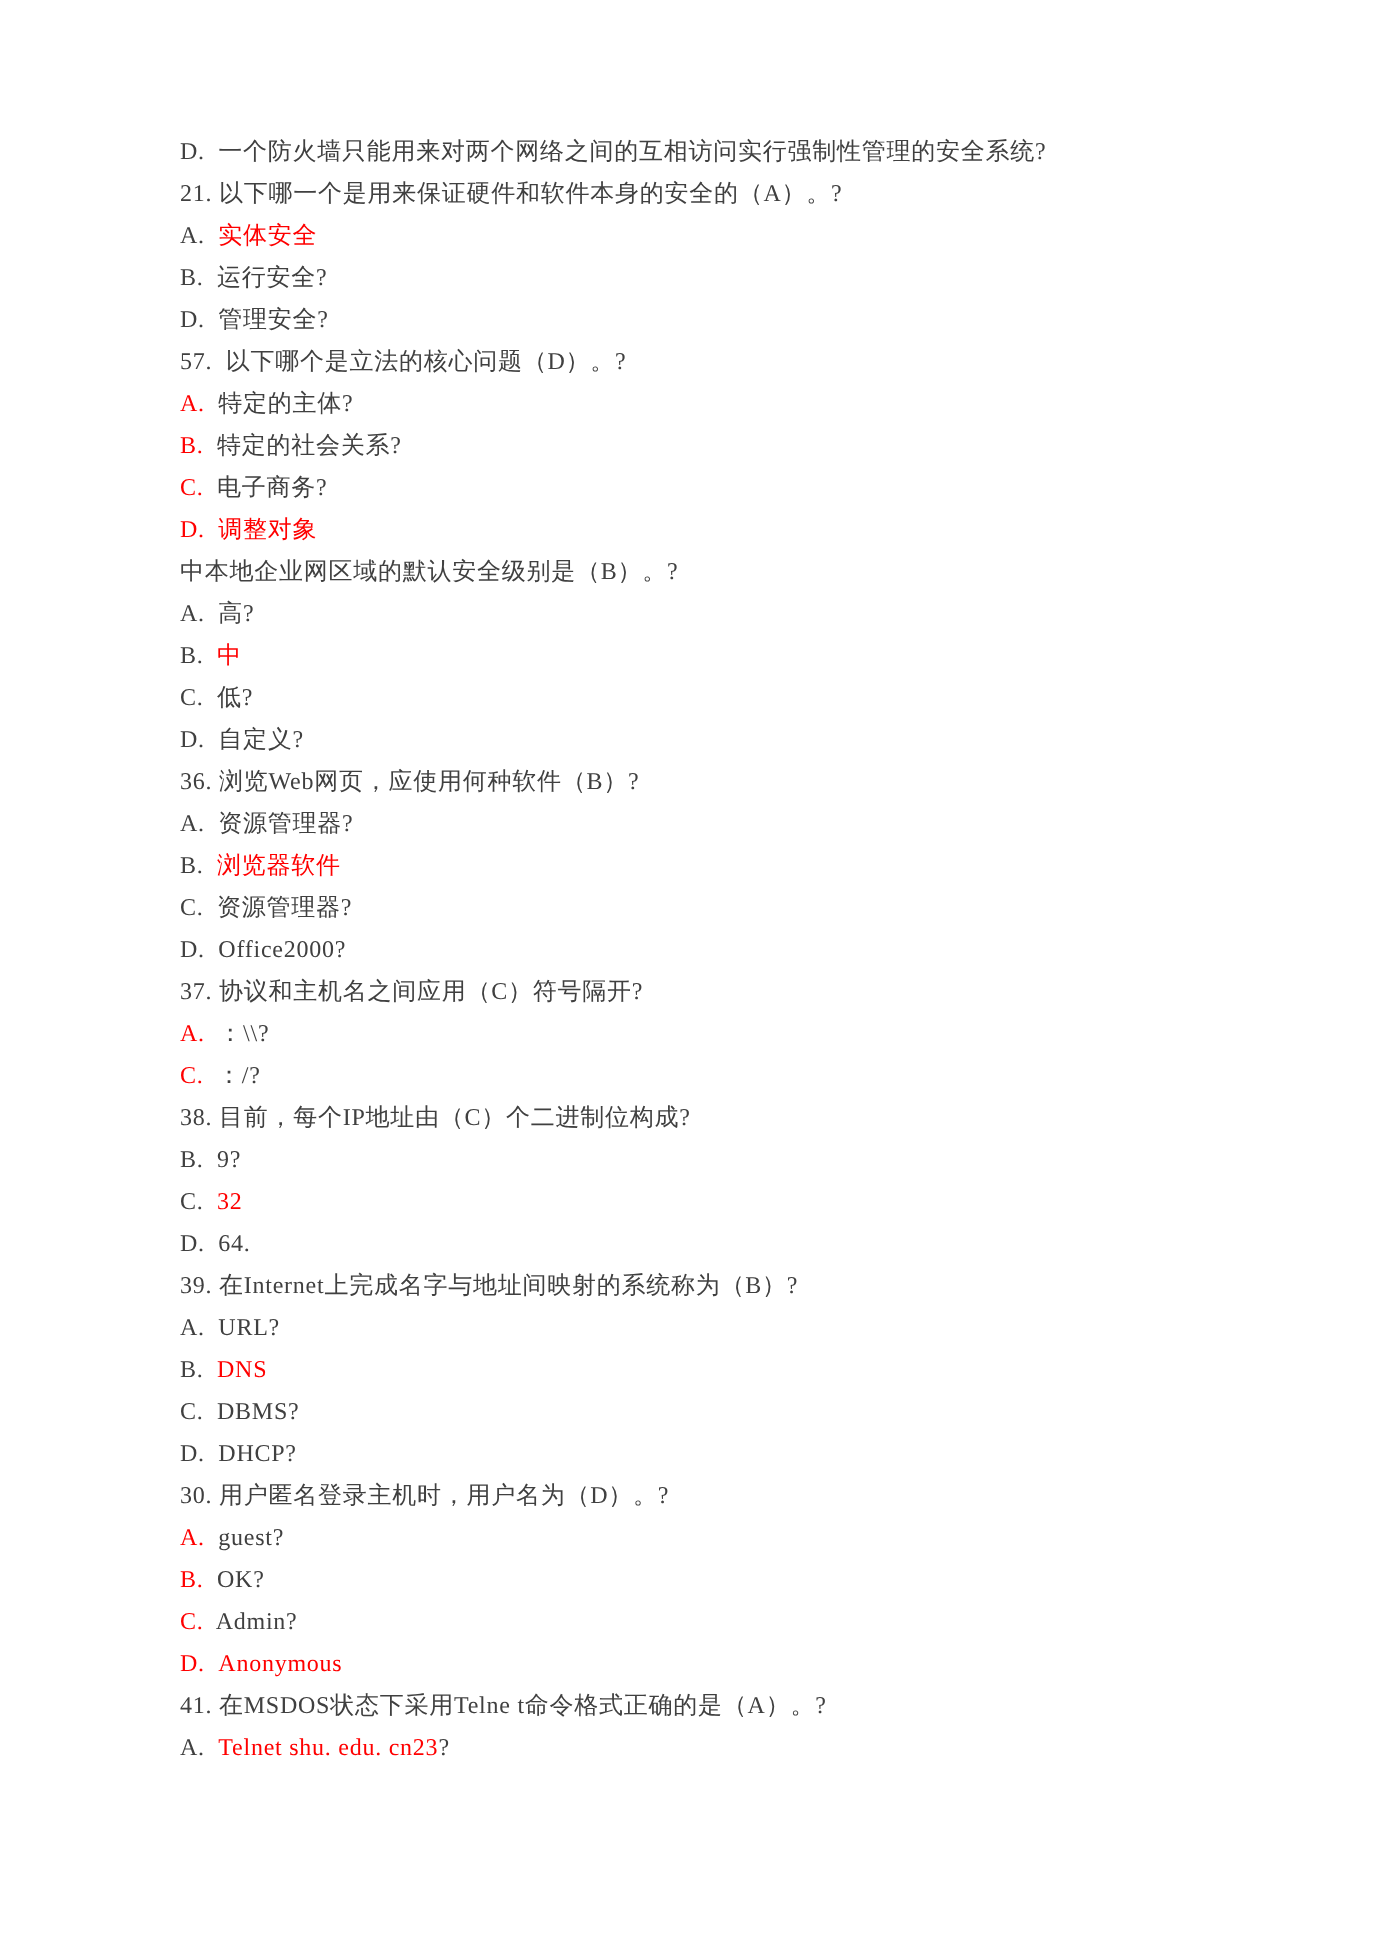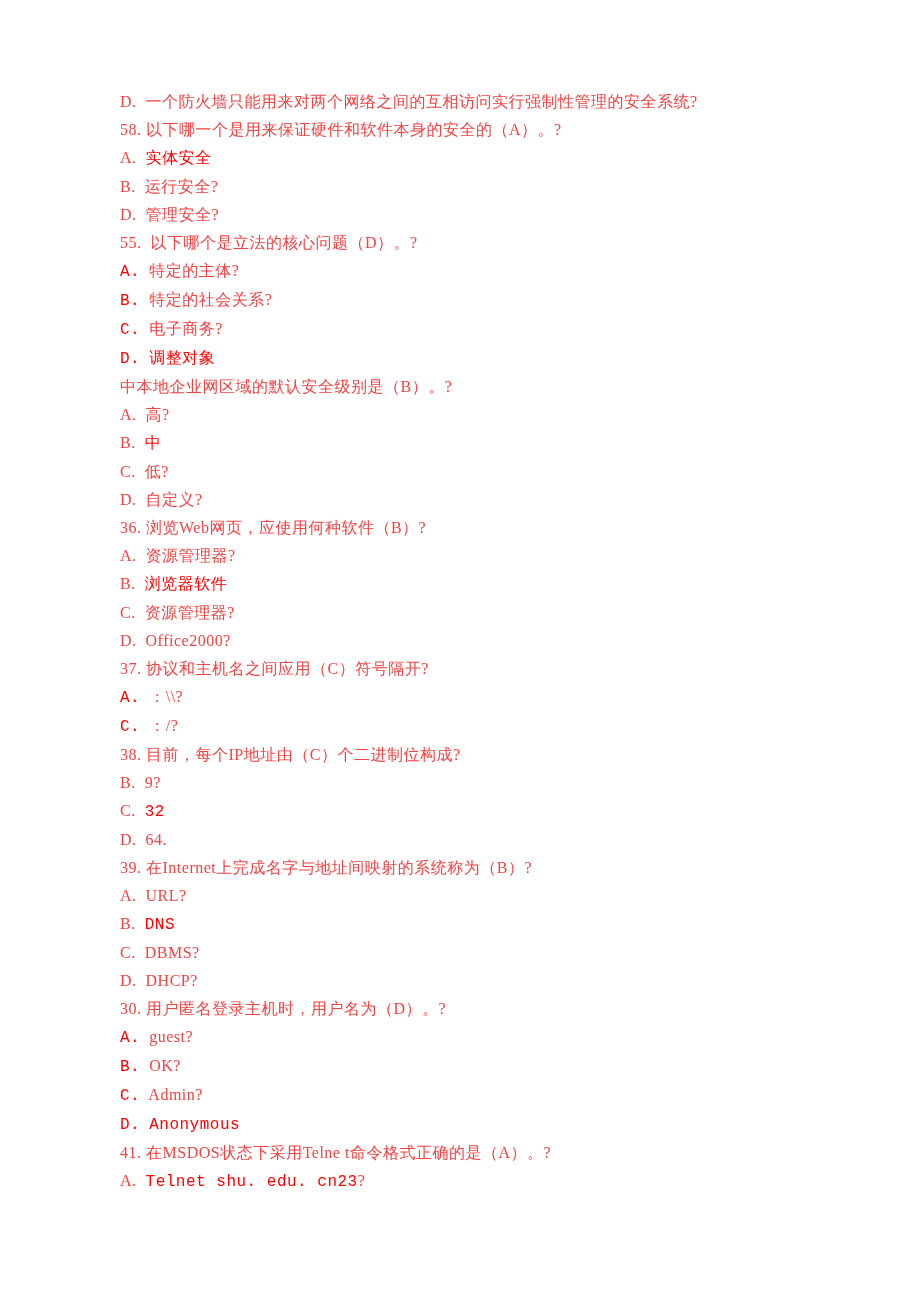--- a/index.html
+++ b/index.html
@@ -14,33 +14,33 @@
   .page {
     width: 920px;
     min-height: 1302px;
     padding: 88px 120px 60px 120px;
     box-sizing: border-box;
   }
   .line {
     white-space: pre-wrap;
     letter-spacing: 0.5px;
   }
-  .red { color: #ff0000; font-family: Liberation Mono, monospace; }
-  .black { color: #ef4444; font-family: Liberation Serif, serif; }
+  .red { color: #ff0000; }
+  .black { color: #404040; font-family: Liberation Serif, serif; }
 </style>
 </head>
 <body>
 
 <div class="page" id="root">
     <div class="line"><span class="black">D.  一个防火墙只能用来对两个网络之间的互相访问实行强制性管理的安全系统?</span></div>
-    <div class="line"><span class="black">58. 以下哪一个是用来保证硬件和软件本身的安全的（A）。?</span></div>
+    <div class="line"><span class="black">21. 以下哪一个是用来保证硬件和软件本身的安全的（A）。?</span></div>
     <div class="line"><span class="black">A.  </span><span class="red">实体安全</span></div>
     <div class="line"><span class="black">B.  运行安全?</span></div>
     <div class="line"><span class="black">D.  管理安全?</span></div>
-    <div class="line"><span class="black">55.  以下哪个是立法的核心问题（D）。?</span></div>
+    <div class="line"><span class="black">57.  以下哪个是立法的核心问题（D）。?</span></div>
     <div class="line"><span class="red">A.</span><span class="black">  特定的主体?</span></div>
     <div class="line"><span class="red">B.</span><span class="black">  特定的社会关系?</span></div>
     <div class="line"><span class="red">C.</span><span class="black">  电子商务?</span></div>
     <div class="line"><span class="red">D.</span><span class="black">  </span><span class="red">调整对象</span></div>
     <div class="line"><span class="black">中本地企业网区域的默认安全级别是（B）。?</span></div>
     <div class="line"><span class="black">A.  高?</span></div>
     <div class="line"><span class="black">B.  </span><span class="red">中</span></div>
     <div class="line"><span class="black">C.  低?</span></div>
     <div class="line"><span class="black">D.  自定义?</span></div>
     <div class="line"><span class="black">36. 浏览Web网页，应使用何种软件（B）?</span></div>

